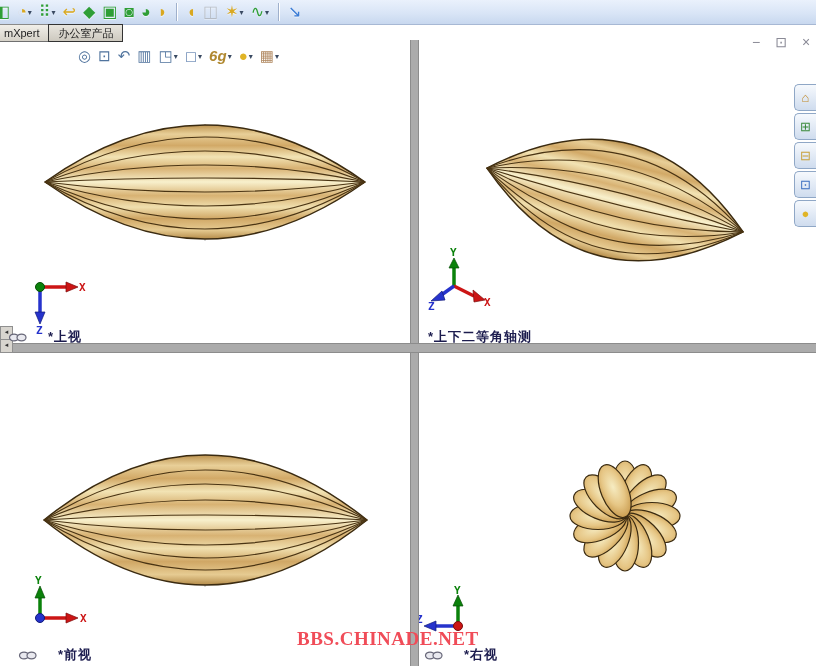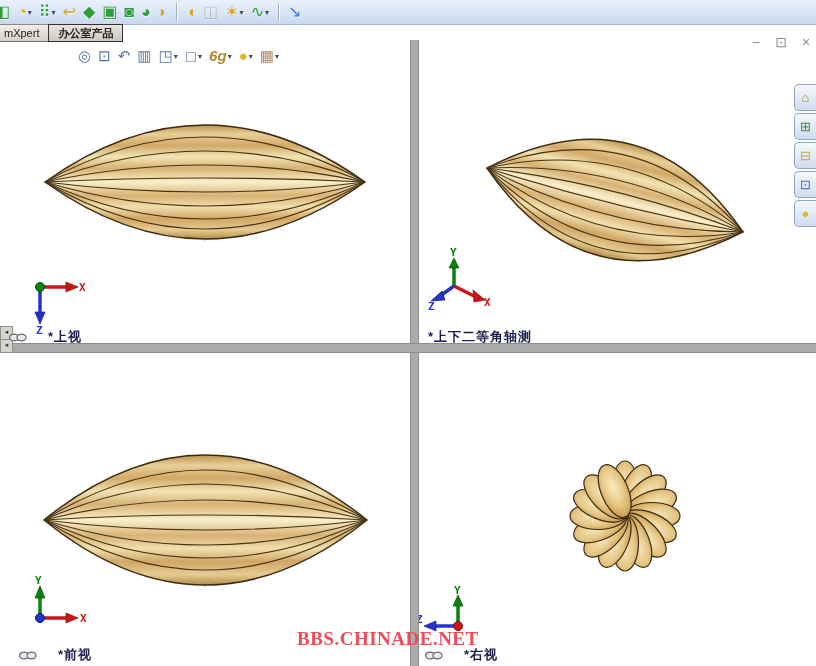--- a/index.html
+++ b/index.html
@@ -16,21 +16,21 @@
   .tbtn.disabled .glyph{opacity:.55;filter:grayscale(1);}
   .dd{font-size:8px;color:#3a4a62;margin-left:1px;}
   .tsep{width:1px;height:18px;background:#9fb0cc;margin:0 4px;box-shadow:1px 0 0 #fff;}
 
   
   #tab-row{position:absolute;left:0;top:24px;height:17px;display:flex;align-items:flex-start;z-index:25;}
   .cmdtab{font-size:11px;line-height:14px;padding:1px 9px 1px 9px;color:#222;
     background:linear-gradient(180deg,#f1efe9,#d6d2c8);
     border:1px solid #707070;border-top-color:#8a8a8a;margin-right:-1px;white-space:nowrap;}
   .cmdtab.cut{margin-left:-6px;}
-  .cmdtab.active{border:1px solid #333;background:linear-gradient(180deg,#e8e5de,#cdc9bf);font-weight:bold;}
+  .cmdtab.active{border:1px solid #333;background:linear-gradient(180deg,#e8e5de,#cdc9bf);font-weight:normal;}
 
   
   #win-controls{position:absolute;top:34px;right:2px;display:flex;gap:9px;z-index:30;}
   #win-controls span{font-size:14px;line-height:16px;color:#8a8a96;width:16px;text-align:center;cursor:default;}
 
   
   #view-toolbar{position:absolute;left:76px;top:46px;display:flex;align-items:center;gap:3px;z-index:20;}
   #view-toolbar .glyph{font-size:15px;line-height:18px;}
   #view-toolbar .tbtn{height:20px;}
   .glyph.smalltext{font-size:12px;font-weight:bold;font-style:italic;}

